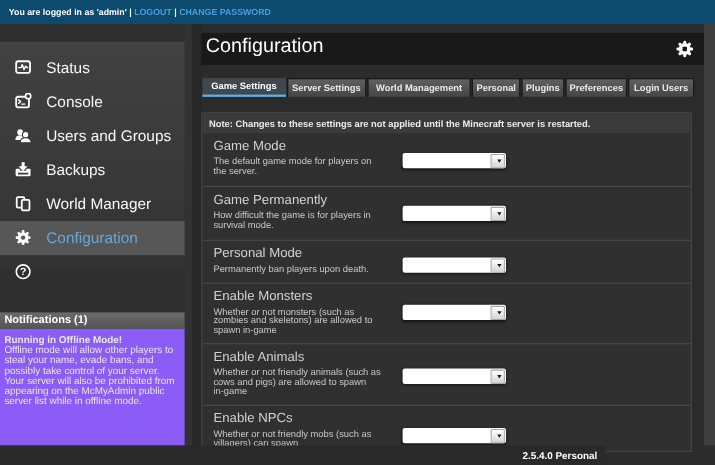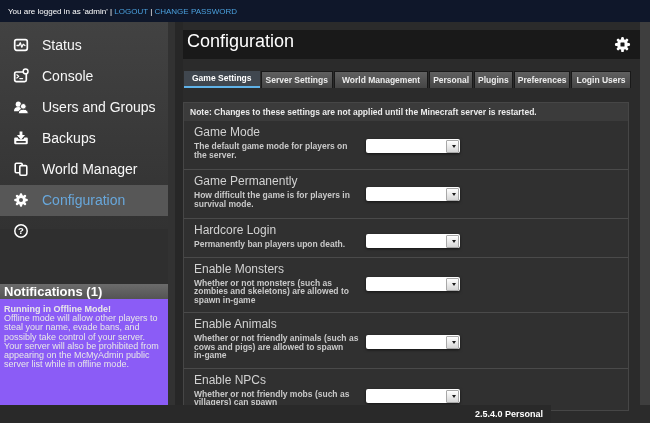--- a/index.html
+++ b/index.html
@@ -1,45 +1,45 @@
 <!DOCTYPE html>
 <html><head><meta charset="utf-8"><style>
 *{margin:0;padding:0;box-sizing:border-box}
 html,body{width:650px;height:423px;overflow:hidden}
 body{position:relative;background:#2b2b2b;font-family:"Liberation Sans",sans-serif;-webkit-font-smoothing:antialiased}
-.topbar{position:absolute;left:0;top:0;width:650px;height:22px;background:#0f172a;color:#fff;font-size:8px;font-weight:normal;line-height:23px;padding-left:8px;white-space:nowrap}
+.topbar{position:absolute;left:0;top:0;width:650px;height:22px;background:#0c4a6e;color:#fff;font-size:8px;font-weight:bold;line-height:23px;padding-left:8px;white-space:nowrap}
 
 .sidebar{position:absolute;left:0;top:22px;width:168px;height:383px;background:#2f2f2f}
-.menu{position:absolute;left:0;top:0;width:168px;height:207px;background:linear-gradient(#424242,#323232);padding-top:8px}
+.menu{position:absolute;left:0;top:16px;width:168px;height:207px;background:linear-gradient(#424242,#323232);padding-top:8px}
 .mi{position:relative;height:31px;color:#f7f7f7;font-size:14px;line-height:31px}
 .mi svg{position:absolute;left:13px;top:7px}
 .mi .lbl{position:absolute;left:42px;top:0}
 .mi.sel{background:#575757;color:#68a7db}
-.nhead{position:absolute;left:0;top:262px;width:168px;height:15px;background:linear-gradient(#6b6b6b,#545454);color:#fff;font-size:13px;font-weight:bold;line-height:15px;padding-left:4px}
+.nhead{position:absolute;left:0;top:262px;width:168px;height:15px;background:linear-gradient(#6b6b6b,#545454);color:#fff;font-size:10px;font-weight:bold;line-height:15px;padding-left:4px}
 .nbody{position:absolute;left:0;top:277px;width:168px;height:106px;background:#8b5cf6;color:#e8e8e8;font-size:9px;line-height:9.2px;padding:6px 3px 0 4px}
 .nbody b{font-size:9px}
 .split{position:absolute;left:168px;top:22px;width:7px;height:383px;background:#323232}
 .gapd{position:absolute;left:175px;top:22px;width:8px;height:383px;background:#272727}
 .scroll{position:absolute;left:640px;top:22px;width:10px;height:383px;background:#3e3e3e}
 .panel{position:absolute;left:183px;top:30px;width:457px;height:367px}
 .phead{position:absolute;left:0;top:0;width:457px;height:29px;background:#191919;color:#fff;font-size:18px;line-height:23px;padding-left:4px}
 .phead svg{position:absolute;right:9px;top:6px}
 .tabs{position:absolute;left:1px;top:41px;height:17px;white-space:nowrap}
 .tab{display:inline-block;vertical-align:top;height:17px;line-height:16px;padding:0 4px;margin-right:1px;font-size:8.5px;font-weight:bold;color:#ececec;background:linear-gradient(#606060,#454545);border:1px solid #191919;border-bottom:none}
 .tab:nth-child(1){padding:0 8px}
 .tab:nth-child(2){padding:0 4px}
 .tab:nth-child(3){padding:0 7px}
 .tab:nth-child(4),.tab:nth-child(5),.tab:nth-child(6){padding:0 3px}
 .tab.on{background:#40474f;color:#fff;border:none;border-bottom:2px solid #5fb2e8;line-height:15px}
 .content{position:absolute;left:0;top:72px;width:446px;height:309px;background:#303030;overflow:hidden;border:1px solid #464646}
 .note{height:18px;background:#3b3b3b;color:#ececec;font-size:8.5px;font-weight:bold;line-height:19px;padding-left:6px}
 .sec{position:relative;padding:4px 0 8px 10px;border-bottom:1px solid #4a4a4a}
 .content > div:nth-child(2),.content > div:nth-child(3){padding-bottom:10px}
 .sec h2{font-size:12px;font-weight:normal;color:#d2d2d2;line-height:14px}
-.desc{font-size:8.5px;font-weight:bold;color:#c9c9c9;line-height:8.5px;padding-top:3px;letter-spacing:0}
+.desc{font-size:8.5px;font-weight:normal;color:#c9c9c9;line-height:8.5px;padding-top:3px;letter-spacing:0}
 .selbox{position:absolute;left:182px;top:18px;width:94px;height:14px;background:#fff;border-radius:2px;box-shadow:0 1px 3px rgba(0,0,0,.6)}
 .selbox:before{content:"";position:absolute;right:1px;top:1px;width:11px;height:11px;background:linear-gradient(#fff,#d6d6d6);border:1px solid #a8a8a8;border-radius:1px}
 .selbox:after{content:"";position:absolute;right:4px;top:6px;border-left:2.5px solid transparent;border-right:2.5px solid transparent;border-top:3px solid #1a1a1a}
 .foot{position:absolute;left:0;top:405px;width:551px;height:18px;background:#292929;color:#fff;font-size:9px;font-weight:bold;line-height:18px;text-align:right;padding-right:8px}
 </style></head>
 <body>
 <div class="topbar">You are logged in as 'admin' <span style="color:#fff">|</span> <span style="color:#4aa0dd">LOGOUT</span> <span style="color:#fff">|</span> <span style="color:#4aa0dd">CHANGE PASSWORD</span></div>
 
 <div class="sidebar">
  <div class="menu">
@@ -135,21 +135,21 @@
         <h2>Game Mode</h2>
         <div class="desc">The default game mode for players on<br>the server.</div>
         <div class="selbox" style="top:18px"></div>
       </div>
   <div class="sec">
         <h2>Game Permanently</h2>
         <div class="desc">How difficult the game is for players in<br>survival mode.</div>
         <div class="selbox" style="top:16.5px"></div>
       </div>
   <div class="sec">
-        <h2>Hardcore Login</h2>
+        <h2>Personal Mode</h2>
         <div class="desc">Permanently ban players upon death.</div>
         <div class="selbox" style="top:15px"></div>
       </div>
   <div class="sec">
         <h2>Enable Monsters</h2>
         <div class="desc">Whether or not monsters (such as<br>zombies and skeletons) are allowed to<br>spawn in-game</div>
         <div class="selbox" style="top:19px"></div>
       </div>
   <div class="sec">
         <h2>Enable Animals</h2>

